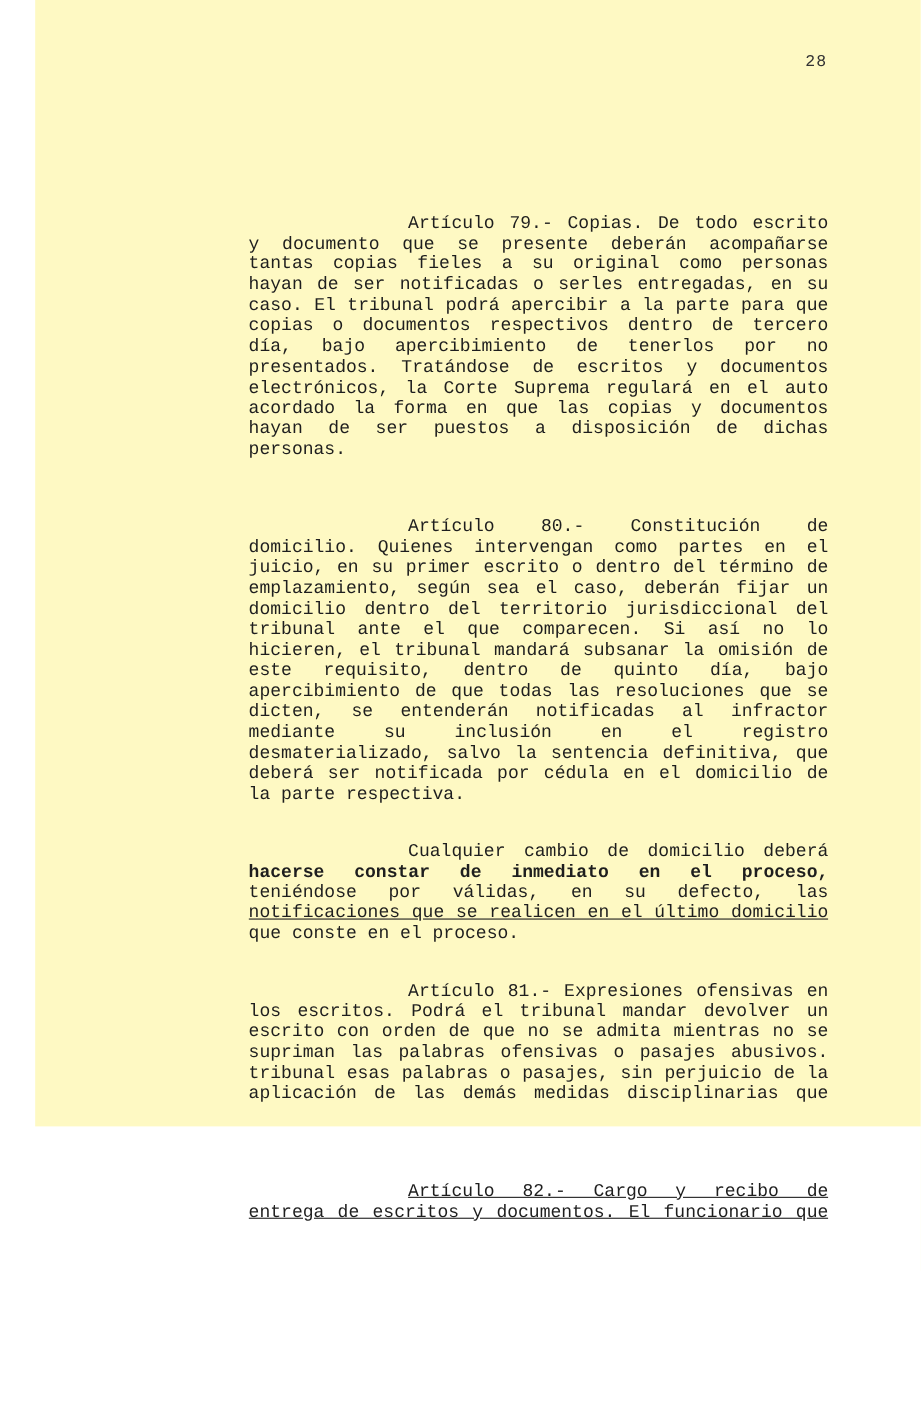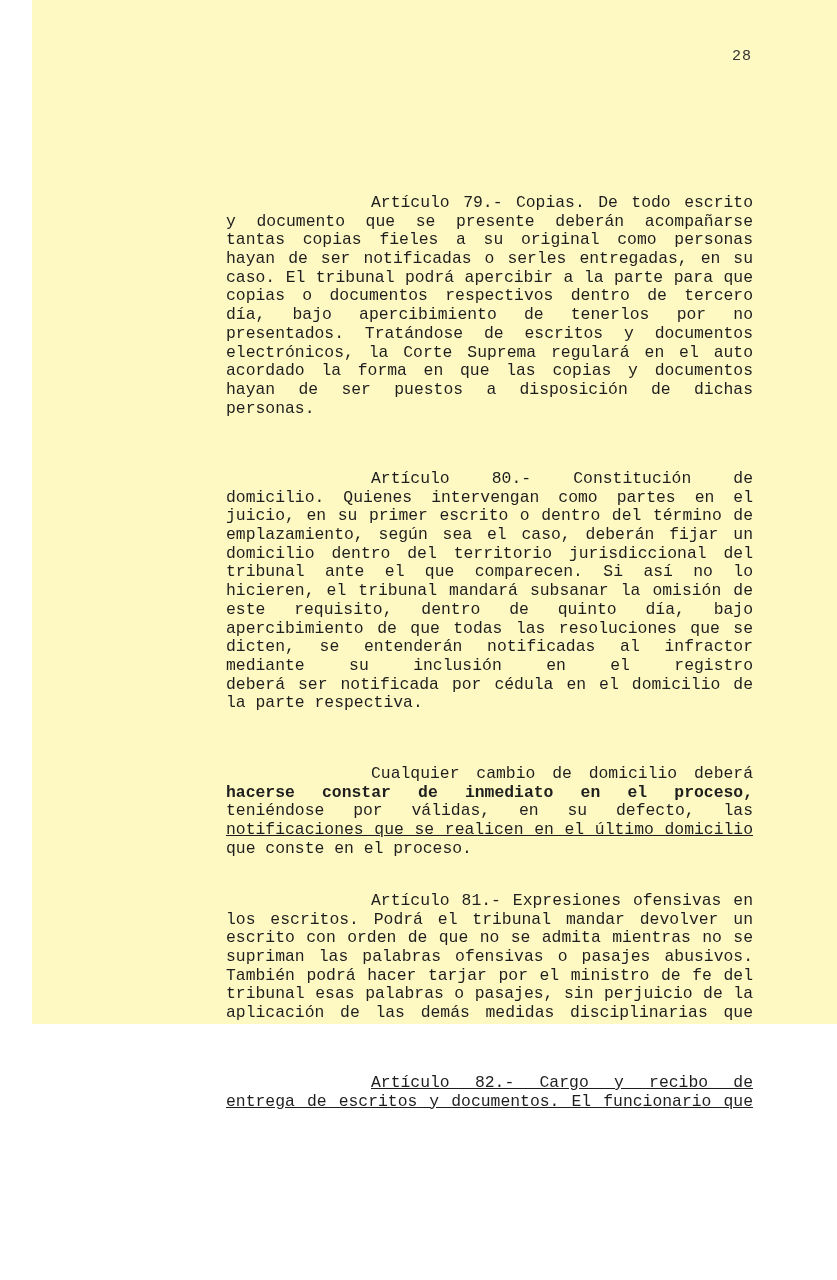--- a/index.html
+++ b/index.html
@@ -86,36 +86,36 @@
         <span class="line" style="white-space: nowrap; text-align: left; text-align-last: left; word-spacing: 9.14323px;">domicilio. Quienes intervengan como partes en el</span>
         <span class="line" style="white-space: nowrap; text-align: left; text-align-last: left; word-spacing: 1.72396px;">juicio, en su primer escrito o dentro del término de</span>
         <span class="line" style="white-space: nowrap; text-align: left; text-align-last: left; word-spacing: 5.02679px;">emplazamiento, según sea el caso, deberán fijar un</span>
         <span class="line" style="white-space: nowrap; text-align: left; text-align-last: left; word-spacing: 7.0375px;">domicilio dentro del territorio jurisdiccional del</span>
         <span class="line" style="white-space: nowrap; text-align: left; text-align-last: left; word-spacing: 10.5469px;">tribunal ante el que comparecen. Si así no lo</span>
         <span class="line" style="white-space: nowrap; text-align: left; text-align-last: left; word-spacing: 2.21652px;">hicieren, el tribunal mandará subsanar la omisión de</span>
         <span class="line" style="white-space: nowrap; text-align: left; text-align-last: left; word-spacing: 18.9792px;">este requisito, dentro de quinto día, bajo</span>
         <span class="line" style="white-space: nowrap; text-align: left; text-align-last: left; word-spacing: 3.62277px;">apercibimiento de que todas las resoluciones que se</span>
         <span class="line" style="white-space: nowrap; text-align: left; text-align-last: left; word-spacing: 14.9062px;">dicten, se entenderán notificadas al infractor</span>
         <span class="line" style="white-space: nowrap; text-align: left; text-align-last: left; word-spacing: 34.5781px;">mediante su inclusión en el registro</span>
+        <span class="line" style="white-space: nowrap; text-align: left; text-align-last: left; word-spacing: 3.10312px;">desmaterializado, salvo la sentencia definitiva, que</span>
         <span class="line" style="white-space: nowrap; text-align: left; text-align-last: left; word-spacing: 3.16992px;">deberá ser notificada por cédula en el domicilio de</span>
         <span class="line last">la parte respectiva.</span>
       </div>
       <div class="para" style="top: 765px;">
         <span class="line indent" style="white-space: nowrap; text-align: center; text-align-last: left; word-spacing: 6.97266px;">Cualquier cambio de domicilio deberá</span>
         <span class="line" style="white-space: nowrap; text-align: left; text-align-last: left; word-spacing: 17.3411px; font-weight: bold;">hacerse constar de inmediato en el proceso,</span>
         <span class="line" style="white-space: nowrap; text-align: left; text-align-last: left; word-spacing: 18.9792px;">teniéndose por válidas, en su defecto, las</span>
         <span class="line" style="white-space: nowrap; text-align: right; text-align-last: left; word-spacing: 0.8125px; text-decoration: underline;">notificaciones que se realicen en el último domicilio</span>
         <span class="line last">que conste en el proceso.</span>
       </div>
       <div class="para" style="top: 892px;">
         <span class="line indent" style="white-space: nowrap; text-align: left; text-align-last: left; word-spacing: 2.05469px;">Artículo 81.- Expresiones ofensivas en</span>
         <span class="line" style="white-space: nowrap; text-align: left; text-align-last: left; word-spacing: 5.02679px;">los escritos. Podrá el tribunal mandar devolver un</span>
         <span class="line" style="white-space: nowrap; text-align: left; text-align-last: left; word-spacing: 1.55156px;">escrito con orden de que no se admita mientras no se</span>
         <span class="line" style="white-space: nowrap; text-align: left; text-align-last: left; word-spacing: 4.22656px;">supriman las palabras ofensivas o pasajes abusivos.</span>
-        <span class="line" style="white-space: nowrap; text-align: left; text-align-last: left; word-spacing: 1.72396px;">También podrá hacer tarjar por el ministro de fe del</span>
         <span class="line" style="white-space: nowrap; text-align: left; text-align-last: left; word-spacing: 0.710938px;">tribunal esas palabras o pasajes, sin perjuicio de la</span>
         <span class="line" style="white-space: nowrap; text-align: left; text-align-last: left; word-spacing: 5.86458px;">aplicación de las demás medidas disciplinarias que</span>
       </div>
       <div class="para" style="top: 1074px; text-decoration: underline;">
         <span class="line indent" style="white-space: nowrap; text-align: left; text-align-last: left; word-spacing: 15.4156px;">Artículo 82.- Cargo y recibo de</span>
         <span class="line" style="white-space: nowrap; text-align: left; text-align-last: left; word-spacing: 2.21652px;">entrega de escritos y documentos. El funcionario que</span>
       </div>
     </div>
 </div>
 

